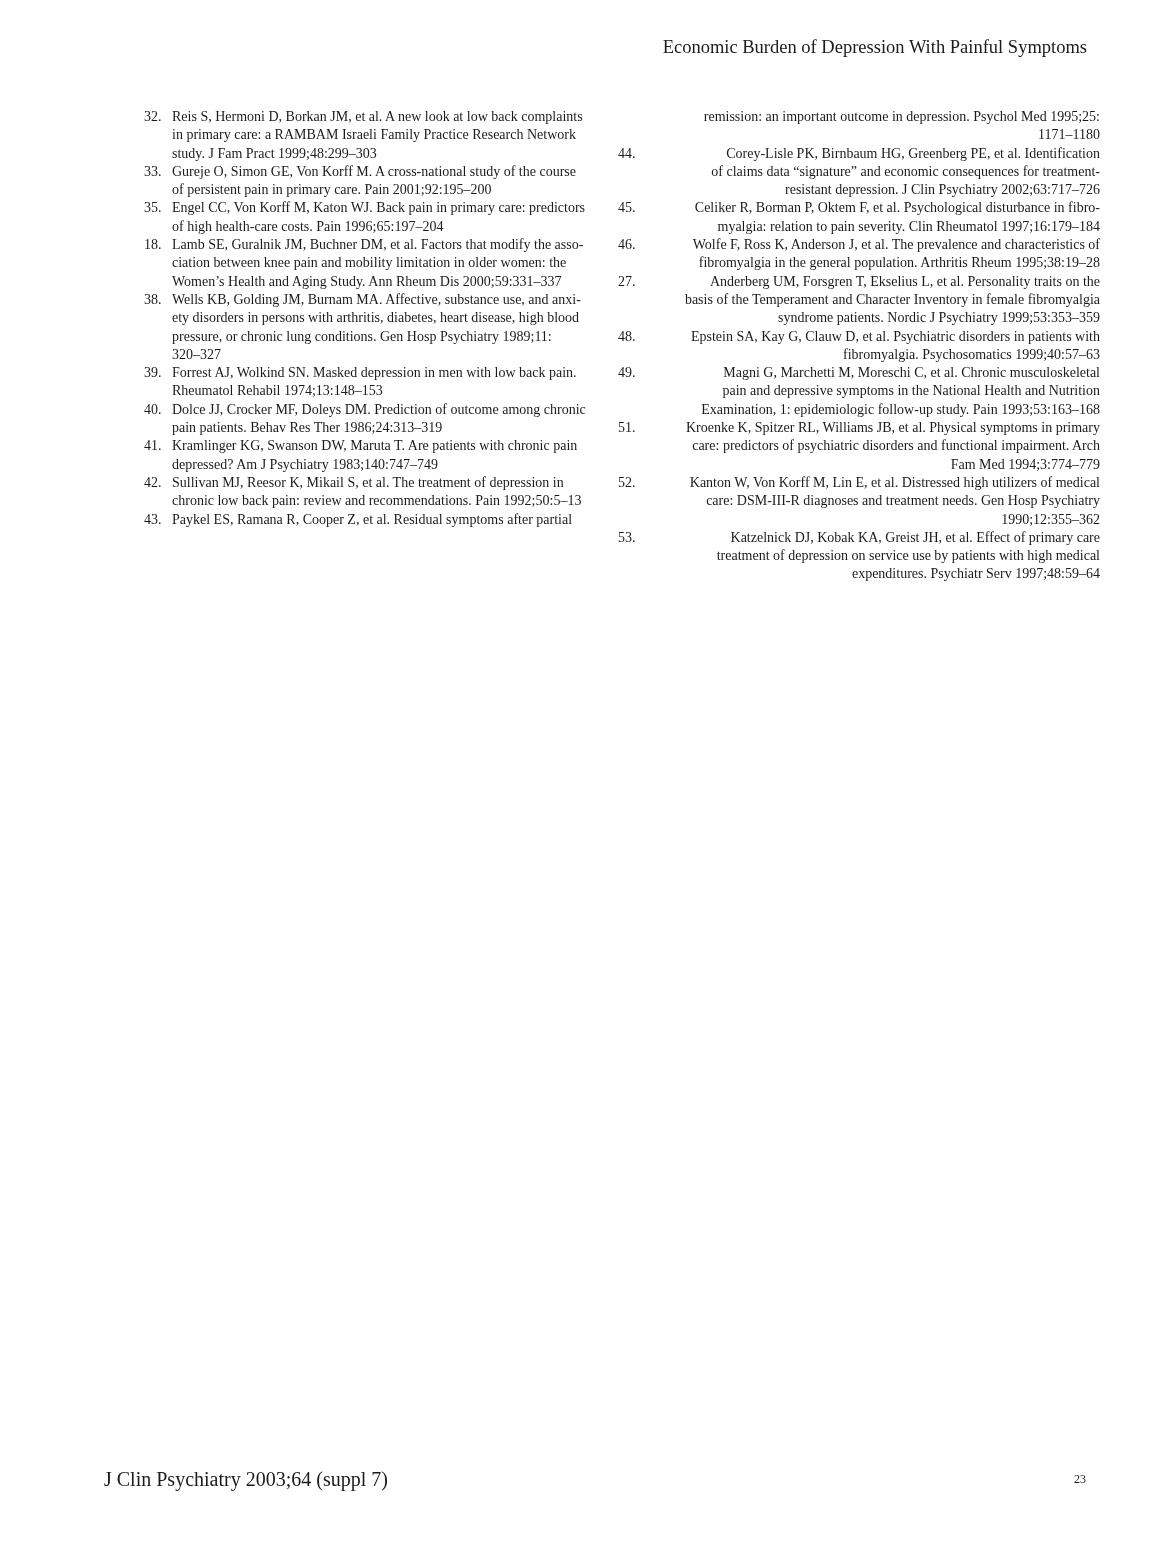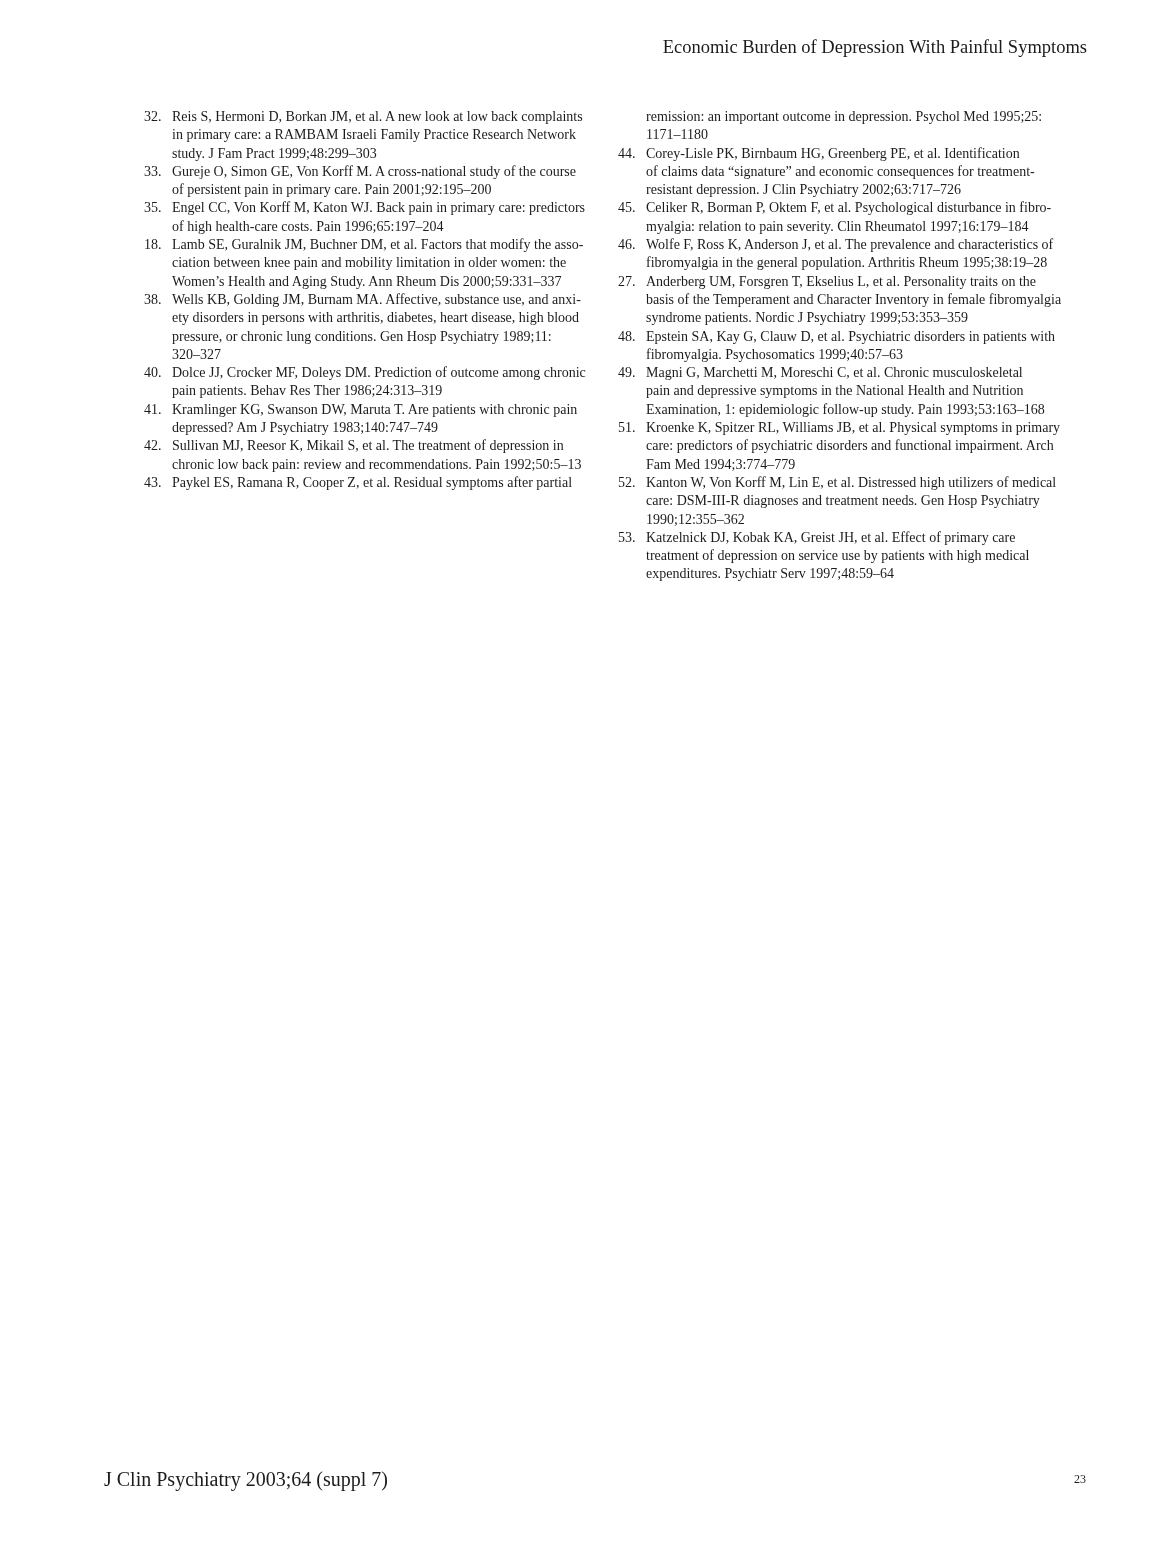--- a/index.html
+++ b/index.html
@@ -24,21 +24,21 @@
     line-height: 22px;
     white-space: nowrap;
     margin-top: 8px;
   }
   .ref-col {
     position: absolute;
     top: 108px;
     width: 482px;
   }
   .ref-col-left  { left: 104px; margin-left: 40px; }
-  .ref-col-right { left: 618px; }
+  .ref-col-right { left: 618px; text-align: right; }
   .ref-item {
     position: relative;
     padding-left: 28px;
     font-size: 14px;
     line-height: 18.3px;
   }
   .ref-num {
     position: absolute;
     left: 0;
     top: 0;
@@ -93,20 +93,25 @@
         <span class="ref-text">Lamb SE, Guralnik JM, Buchner DM, et al. Factors that modify the asso-
 ciation between knee pain and mobility limitation in older women: the
 Women’s Health and Aging Study. Ann Rheum Dis 2000;59:331–337</span>
       </div>
       <div class="ref-item">
         <span class="ref-num">38.</span>
         <span class="ref-text">Wells KB, Golding JM, Burnam MA. Affective, substance use, and anxi-
 ety disorders in persons with arthritis, diabetes, heart disease, high blood
 pressure, or chronic lung conditions. Gen Hosp Psychiatry 1989;11:
 320–327</span>
+      </div>
+      <div class="ref-item">
+        <span class="ref-num">39.</span>
+        <span class="ref-text">Forrest AJ, Wolkind SN. Masked depression in men with low back pain.
+Rheumatol Rehabil 1974;13:148–153</span>
       </div>
       <div class="ref-item">
         <span class="ref-num">40.</span>
         <span class="ref-text">Dolce JJ, Crocker MF, Doleys DM. Prediction of outcome among chronic
 pain patients. Behav Res Ther 1986;24:313–319</span>
       </div>
       <div class="ref-item">
         <span class="ref-num">41.</span>
         <span class="ref-text">Kramlinger KG, Swanson DW, Maruta T. Are patients with chronic pain
 depressed? Am J Psychiatry 1983;140:747–749</span>

